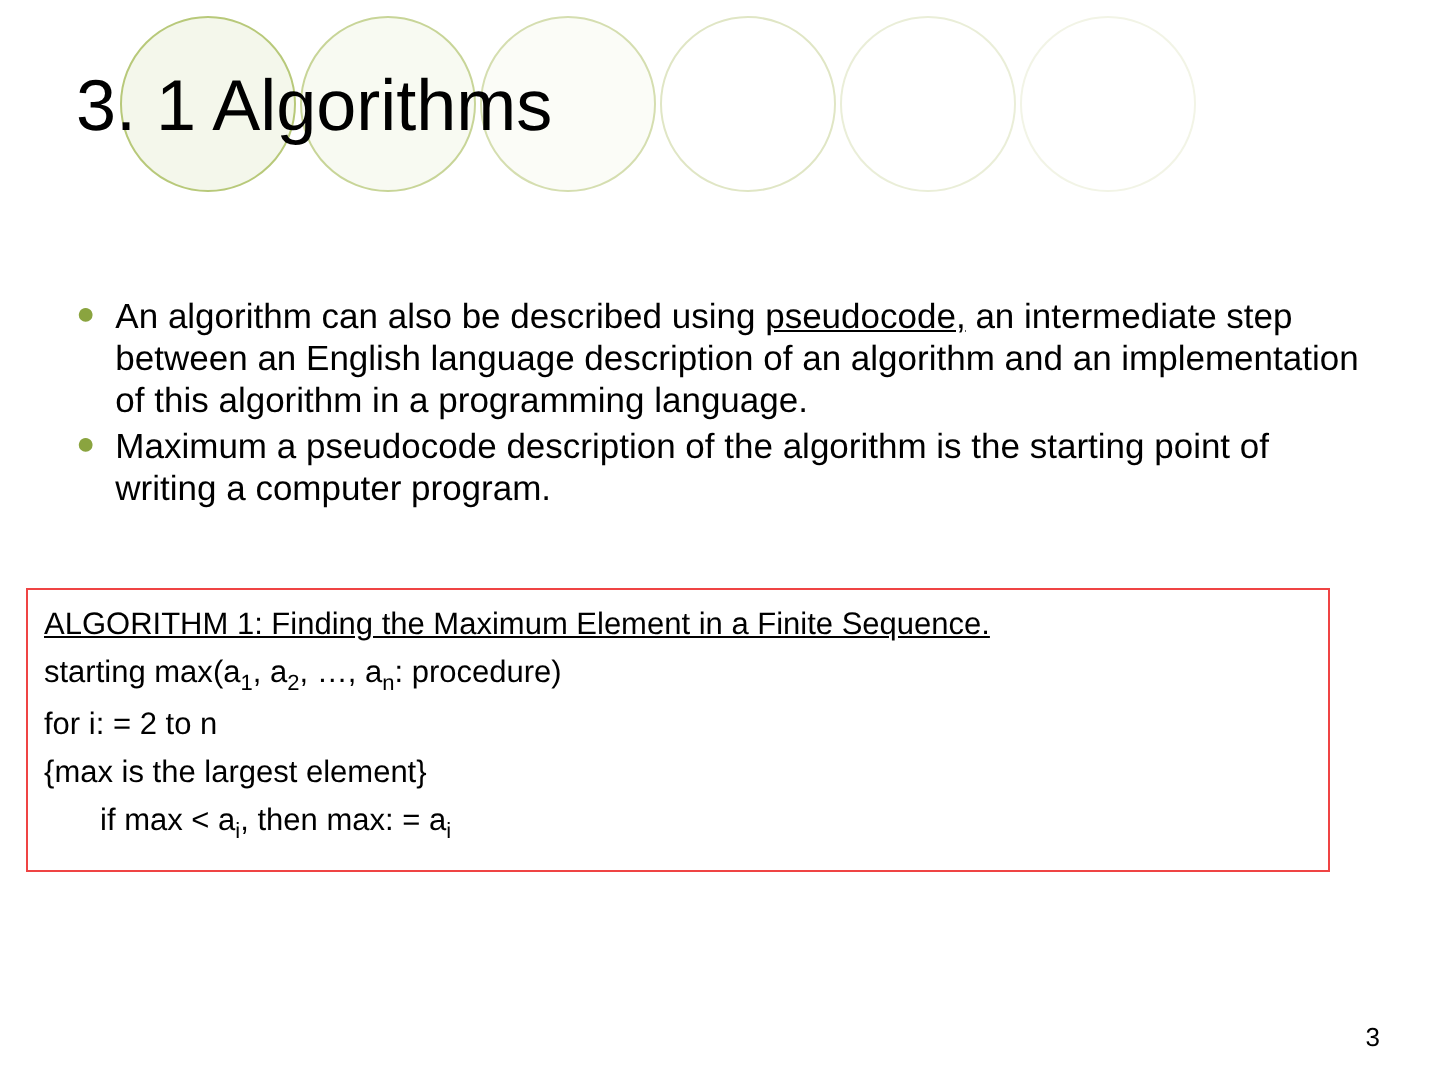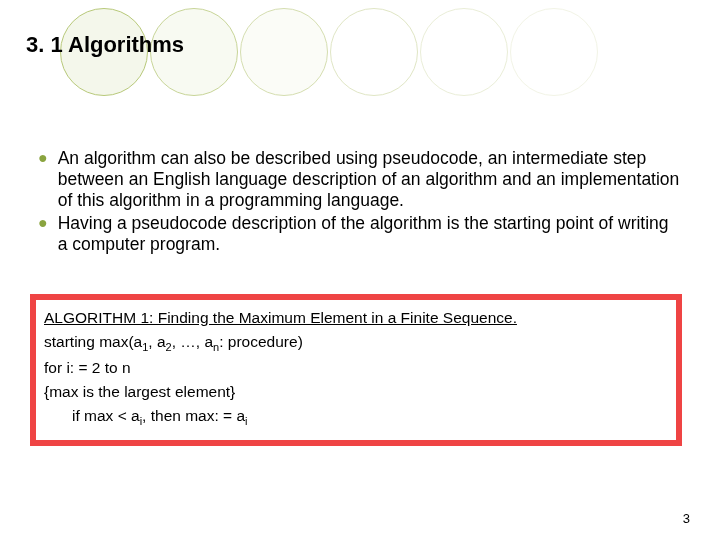--- a/index.html
+++ b/index.html
@@ -26,24 +26,24 @@
   }
   .c1 { border-color: #b8c97a; background: rgba(184,201,122,0.15); }
   .c2 { border-color: #c8d598; background: rgba(200,213,152,0.12); }
   .c3 { border-color: #d5deb0; background: rgba(213,222,176,0.10); }
   .c4 { border-color: #e0e6c5; }
   .c5 { border-color: #eaeed8; }
   .c6 { border-color: #f2f4e6; }
   .title {
     position: absolute;
     top: 32px;
-    left: 26px;
-    font-size: 22px;
+    left: 38px;
+    font-size: 36px;
     color: #000;
-    font-weight: bold;
+    font-weight: normal;
   }
   .bullets {
     position: absolute;
     top: 148px;
     left: 38px;
     width: 644px;
   }
   .bullet {
     display: flex;
     align-items: flex-start;
@@ -54,27 +54,27 @@
     font-size: 16px;
     margin-right: 10px;
     margin-top: 1px;
     flex-shrink: 0;
   }
   .bullet-text {
     font-size: 17.5px;
     line-height: 1.2;
     color: #000;
   }
-  .underline { }
+  .underline { text-decoration: underline; }
   .algo-box {
     position: absolute;
     top: 294px;
-    left: 30px;
+    left: 13px;
     width: 652px;
-    border: 6px solid #ef4444;
+    border: 1px solid #ef4444;
     padding: 6px 8px 10px 8px;
   }
   .algo-line {
     font-size: 15.5px;
     line-height: 1.55;
     color: #000;
   }
   .algo-title { text-decoration: underline; }
   .italic { }
   sub { font-size: 11px; vertical-align: sub; }
@@ -103,21 +103,21 @@
 
 <div class="bullets">
   <div class="bullet">
     <span class="bullet-marker">●</span>
     <span class="bullet-text">
       <span>An algorithm can also be described using </span><span class="underline">pseudocode,</span><span> an intermediate step between an English language description of an algorithm and an implementation of this algorithm in a programming language.</span>
     </span>
   </div>
   <div class="bullet">
     <span class="bullet-marker">●</span>
-    <span class="bullet-text"> Having a pseudocode description of the algorithm is the starting point of writing a computer program.</span>
+    <span class="bullet-text"> Maximum a pseudocode description of the algorithm is the starting point of writing a computer program.</span>
   </div>
 </div>
 
 <div class="algo-box">
   <div class="algo-line algo-title">ALGORITHM 1: Finding the Maximum Element in a Finite Sequence.</div>
   <div class="algo-line">
     <span>starting </span><span class="italic">max</span><span>(</span><span class="italic">a</span><sub class="italic">1</sub><span>, </span><span class="italic">a</span><sub class="italic">2</sub><span>, …, </span><span class="italic">a</span><sub class="italic">n</sub><span>: procedure)</span>
   </div>
   <div class="algo-line">
     <span>for </span><span class="italic">i</span><span>: = 2 to </span><span class="italic">n</span>

